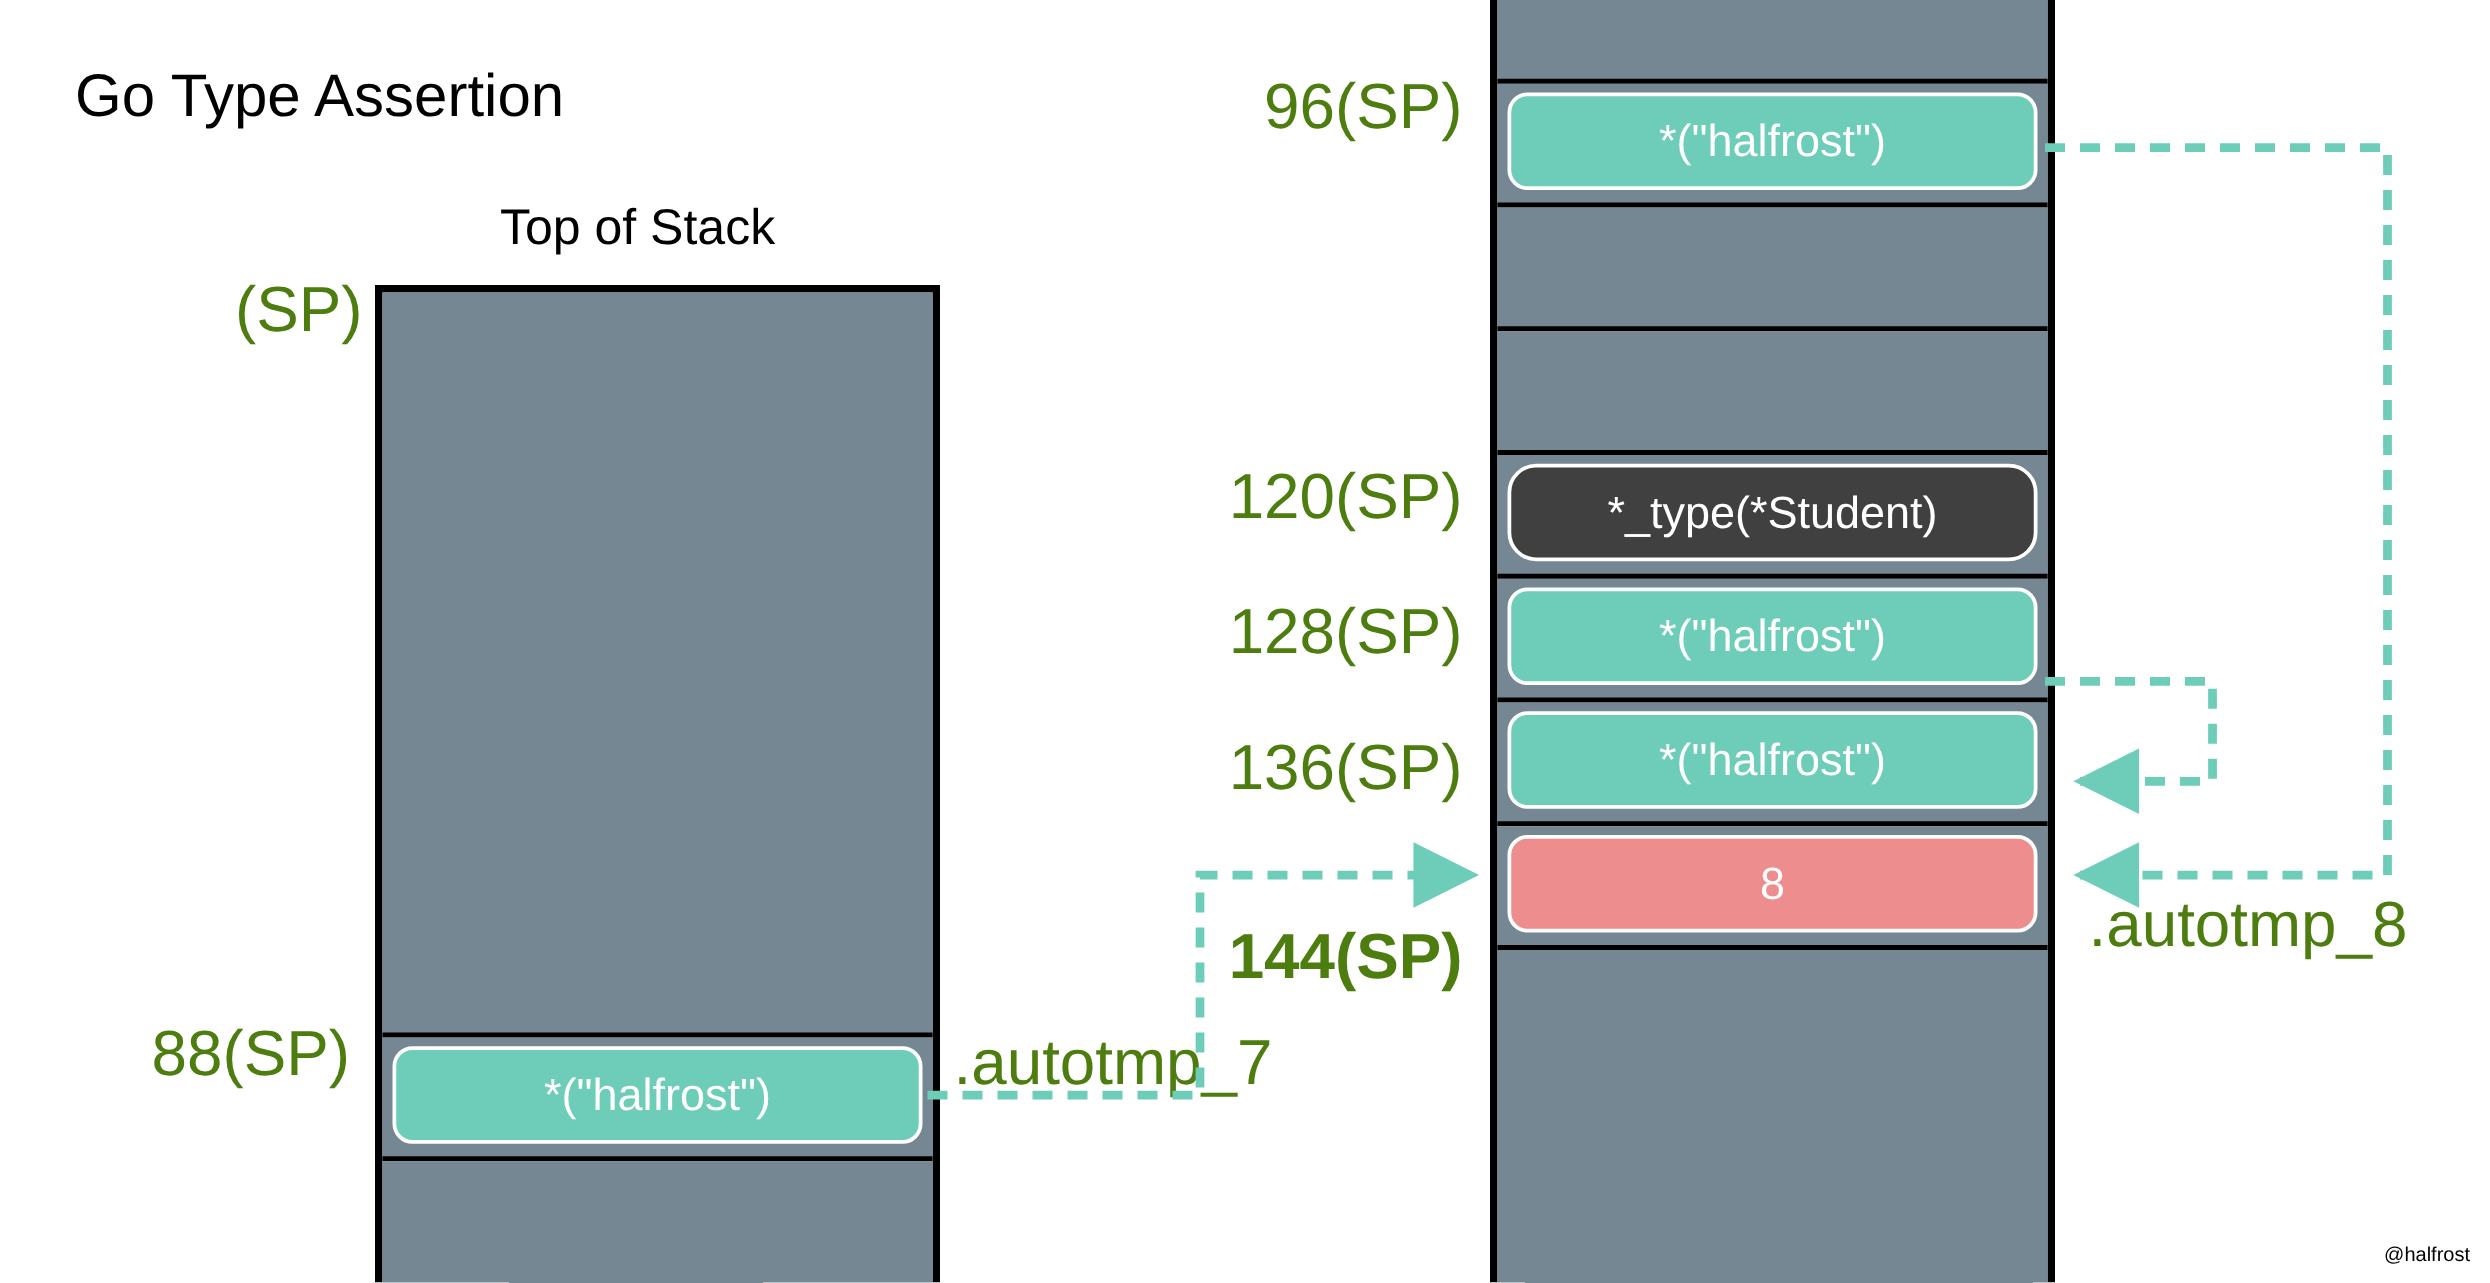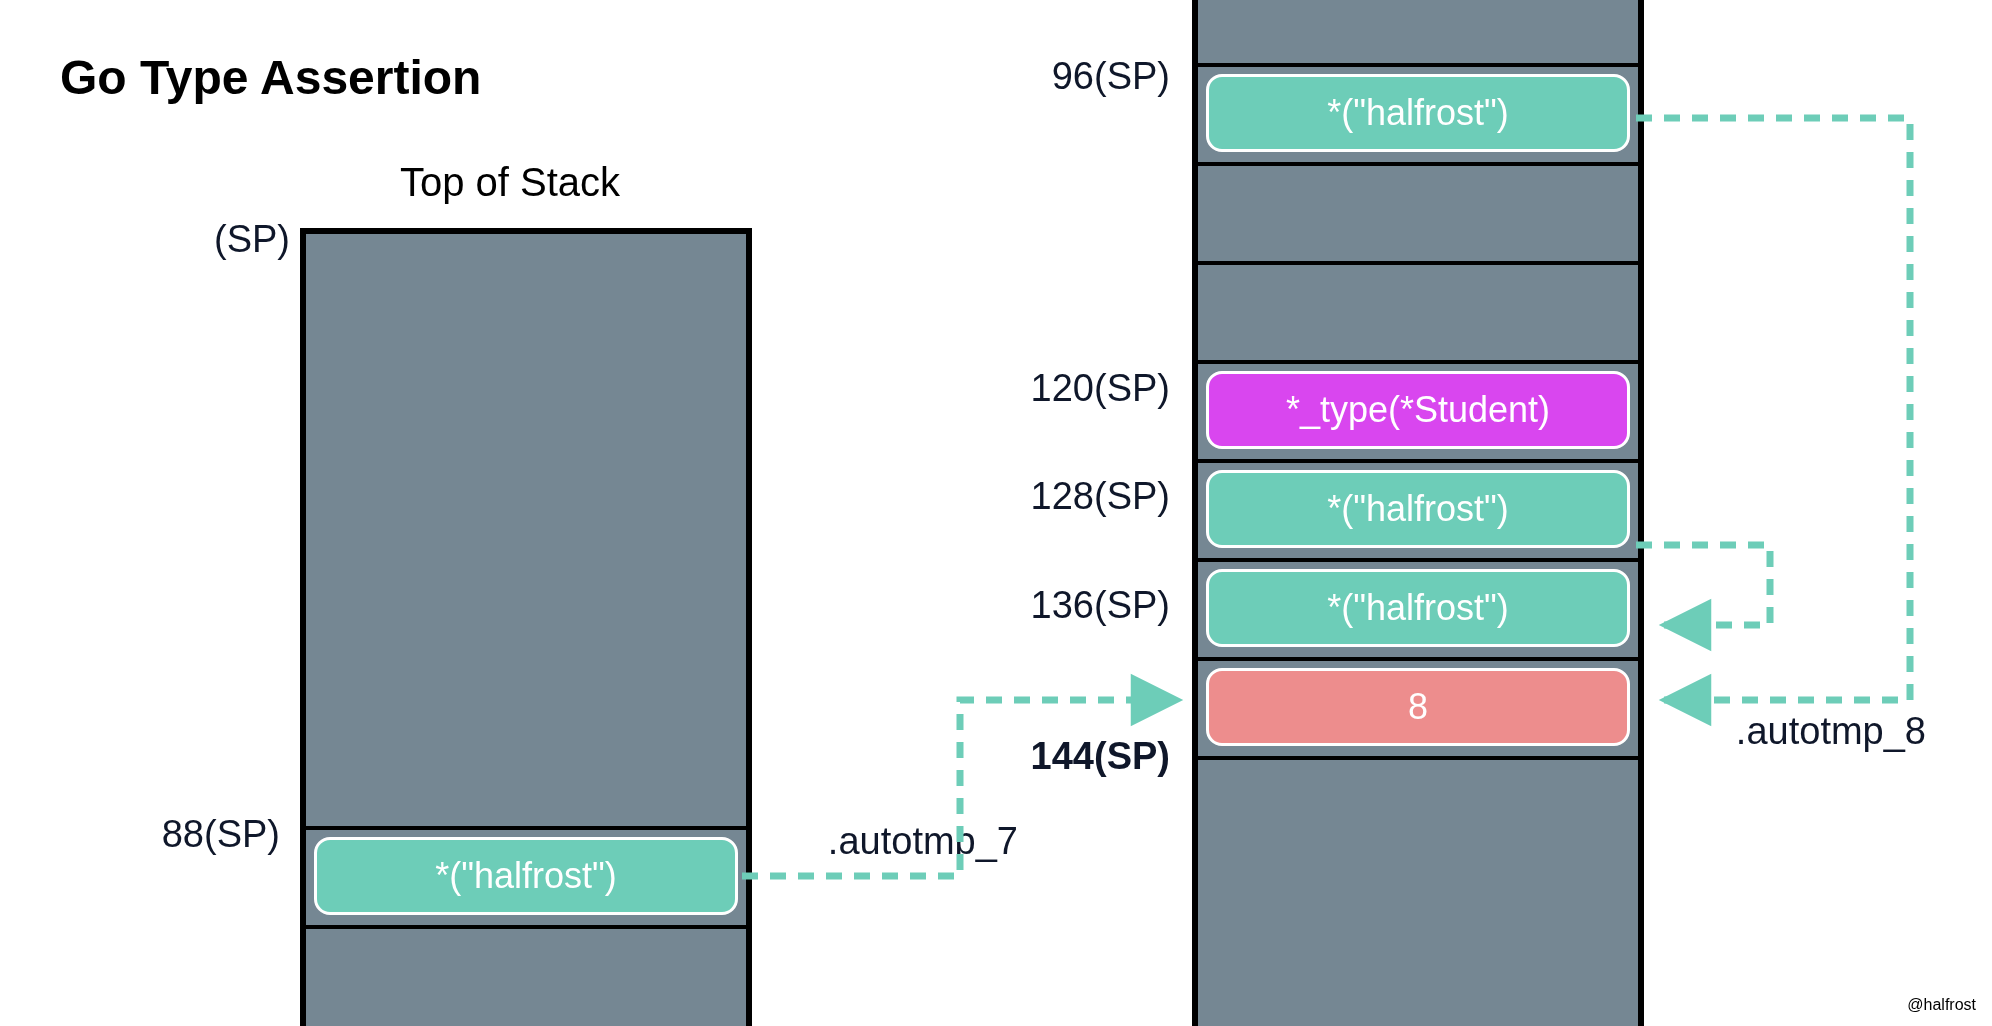--- a/index.html
+++ b/index.html
@@ -7,27 +7,27 @@
     font-family: -apple-system, "Helvetica Neue", Arial, sans-serif;
     background: #ffffff;
     width: 1992px;
     height: 1026px;
     position: relative;
     overflow: hidden;
   }
   .title {
     position: absolute;
     font-size: 48px;
-    font-weight: 700;
+    font-weight: 400;
     color: #000;
   }
   .label {
     position: absolute;
-    font-size: 38px;
-    color: #0f172a;
+    font-size: 51px;
+    color: #4d7c0f;
     text-align: right;
   }
   .label-left {
     text-align: right;
   }
   .top-label {
     position: absolute;
     font-size: 40px;
     color: #000;
   }
@@ -56,21 +56,21 @@
     border-radius: 16px;
     border: 3px solid #fff;
     display: flex;
     align-items: center;
     justify-content: center;
     font-size: 36px;
     color: #fff;
     font-weight: 400;
   }
   .pill-teal   { background: #6dcdb8; }
-  .pill-yellow { background: #d946ef; }
+  .pill-yellow { background: #404040; border-radius: 23px; }
   .pill-red    { background: #ed8d8d; }
   .credit {
     position: absolute;
     right: 16px;
     bottom: 12px;
     font-size: 16px;
     color: #000;
   }
   svg.connectors {
     position: absolute;

